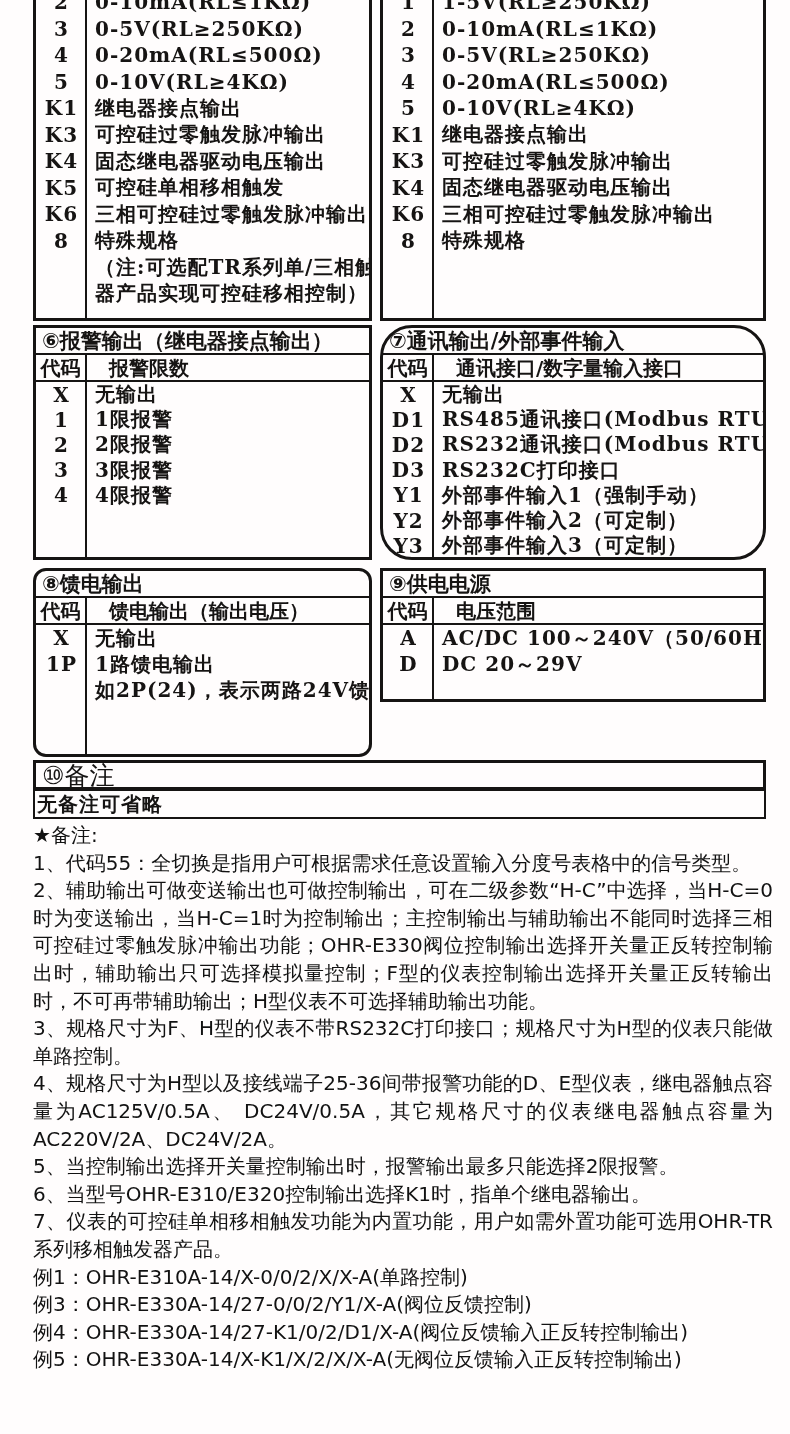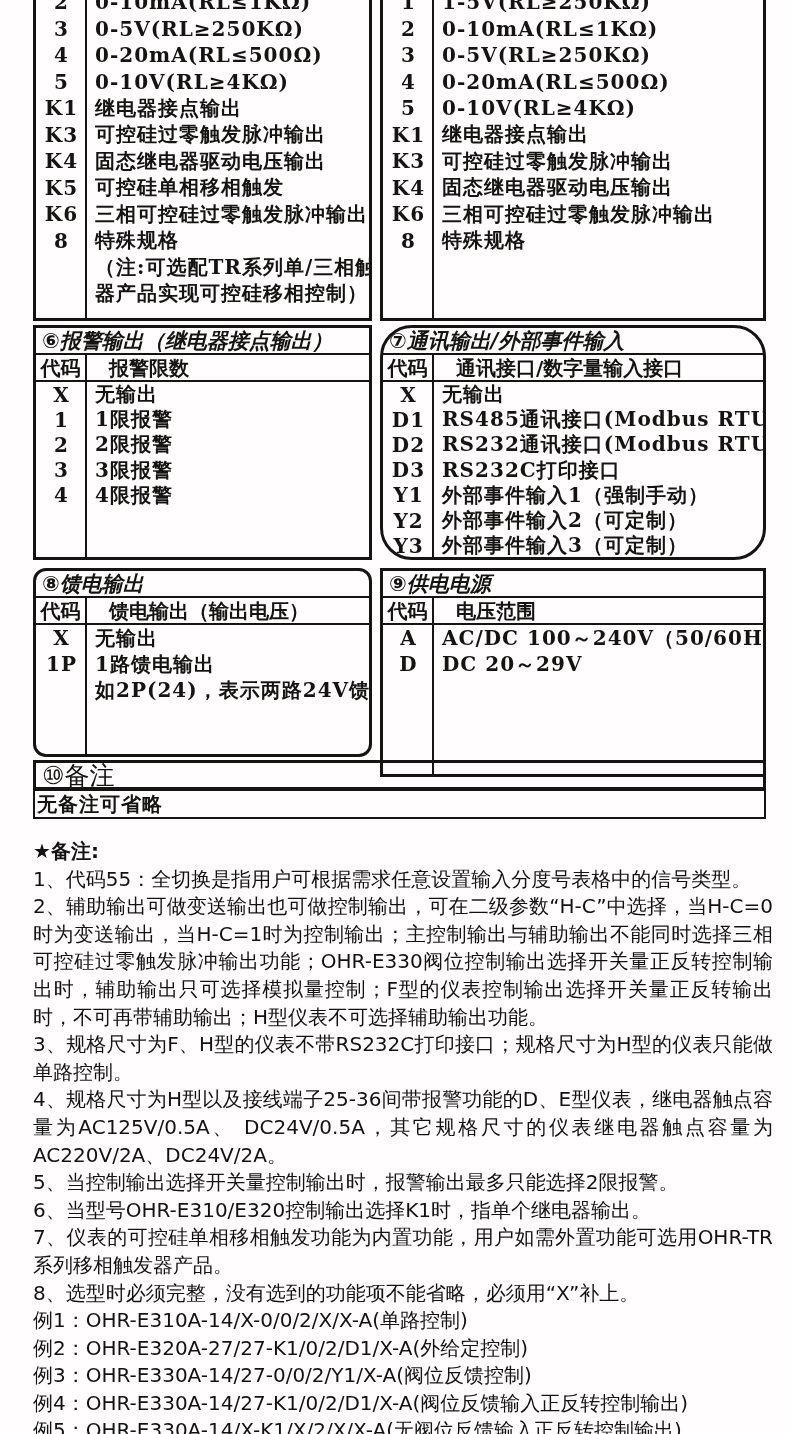--- a/index.html
+++ b/index.html
@@ -27,21 +27,20 @@
   .ttl{
     flex:0 0 25px;
     border-bottom:2px solid var(--ink);
     display:flex;align-items:center;
     padding:0 4px 0 6px;
     font-family:"DejaVu Sans",sans-serif;
     font-weight:bold;
     font-size:21px;
     white-space:nowrap;
     overflow:hidden;
-    font-style:italic;
   }
   .sub{
     flex:0 0 25px;
     border-bottom:2px solid var(--ink);
     display:grid;
     grid-template-columns:51px 1fr;
     font-weight:bold;
     font-size:20px;
     white-space:nowrap;
     overflow:hidden;
@@ -87,21 +86,21 @@
   .rh-top .row{height:26.5px;}
   .rh-67  .row{height:25.2px;}
   .rh-89  .row{height:26px;}
   
   #top-wrap{position:absolute;left:33px;top:0;width:733px;height:321px;overflow:hidden;}
   #tbl-top-left {left:0;  top:-14px;width:339px;height:335px;position:absolute;}
   #tbl-top-right{left:347px;top:-14px;width:386px;height:335px;position:absolute;}
   #tbl-6{left:33px; top:325px;width:339px;height:235px;}
   #tbl-7{left:380px;top:325px;width:386px;height:235px;border-radius:32px;}
   #tbl-8{left:33px; top:568px;width:339px;height:189px;border-radius:13px;}
-  #tbl-9{left:380px;top:568px;width:386px;height:209px;}
+  #tbl-9{left:380px;top:568px;width:386px;height:134px;}
   #tbl-10-title{
     left:33px;top:760px;width:733px;height:30px;
     position:absolute;box-sizing:border-box;
     border:3px solid var(--ink);
     display:flex;align-items:center;
     padding:0 6px;
     font-weight:normal;font-size:25px;
   }
   #tbl-10-body{
     left:33px;top:790px;width:733px;height:29px;
@@ -113,21 +112,21 @@
     font-weight:bold;font-size:20px;letter-spacing:1px;
   }
   
   #notes{
     position:absolute;
     left:33px;top:822px;width:740px;
     font-size:20px;
     line-height:27.6px;
     color:#121212;
   }
-  #notes .nt{font-weight:bold;margin-top:16px;}
+  #notes .nt{font-weight:normal;}
   #notes p{margin:0;text-align:justify;}
 </style>
 </head>
 <body>
 
 <div id="top-wrap">
 
   <div class="tbl" id="tbl-top-left">
     <div class="rows divided rh-top">
 
@@ -390,25 +389,23 @@
       <p>3、规格尺寸为F、H型的仪表不带RS232C打印接口；规格尺寸为H型的仪表只能做单路控制。</p>
 
       <p>4、规格尺寸为H型以及接线端子25-36间带报警功能的D、E型仪表，继电器触点容量为AC125V/0.5A、 DC24V/0.5A，其它规格尺寸的仪表继电器触点容量为AC220V/2A、DC24V/2A。</p>
 
       <p>5、当控制输出选择开关量控制输出时，报警输出最多只能选择2限报警。</p>
 
       <p>6、当型号OHR-E310/E320控制输出选择K1时，指单个继电器输出。</p>
 
       <p>7、仪表的可控硅单相移相触发功能为内置功能，用户如需外置功能可选用OHR-TR系列移相触发器产品。</p>
 
-      <p>8、选型时必须完整，没有选到的功能项不能省略，必须用“X”补上。</p>
 
       <p>例1：OHR-E310A-14/X-0/0/2/X/X-A(单路控制)</p>
 
-      <p>例2：OHR-E320A-27/27-K1/0/2/D1/X-A(外给定控制)</p>
 
       <p>例3：OHR-E330A-14/27-0/0/2/Y1/X-A(阀位反馈控制)</p>
 
       <p>例4：OHR-E330A-14/27-K1/0/2/D1/X-A(阀位反馈输入正反转控制输出)</p>
 
       <p>例5：OHR-E330A-14/X-K1/X/2/X/X-A(无阀位反馈输入正反转控制输出)</p>
     </div>
 </div>
 
 </body></html>

